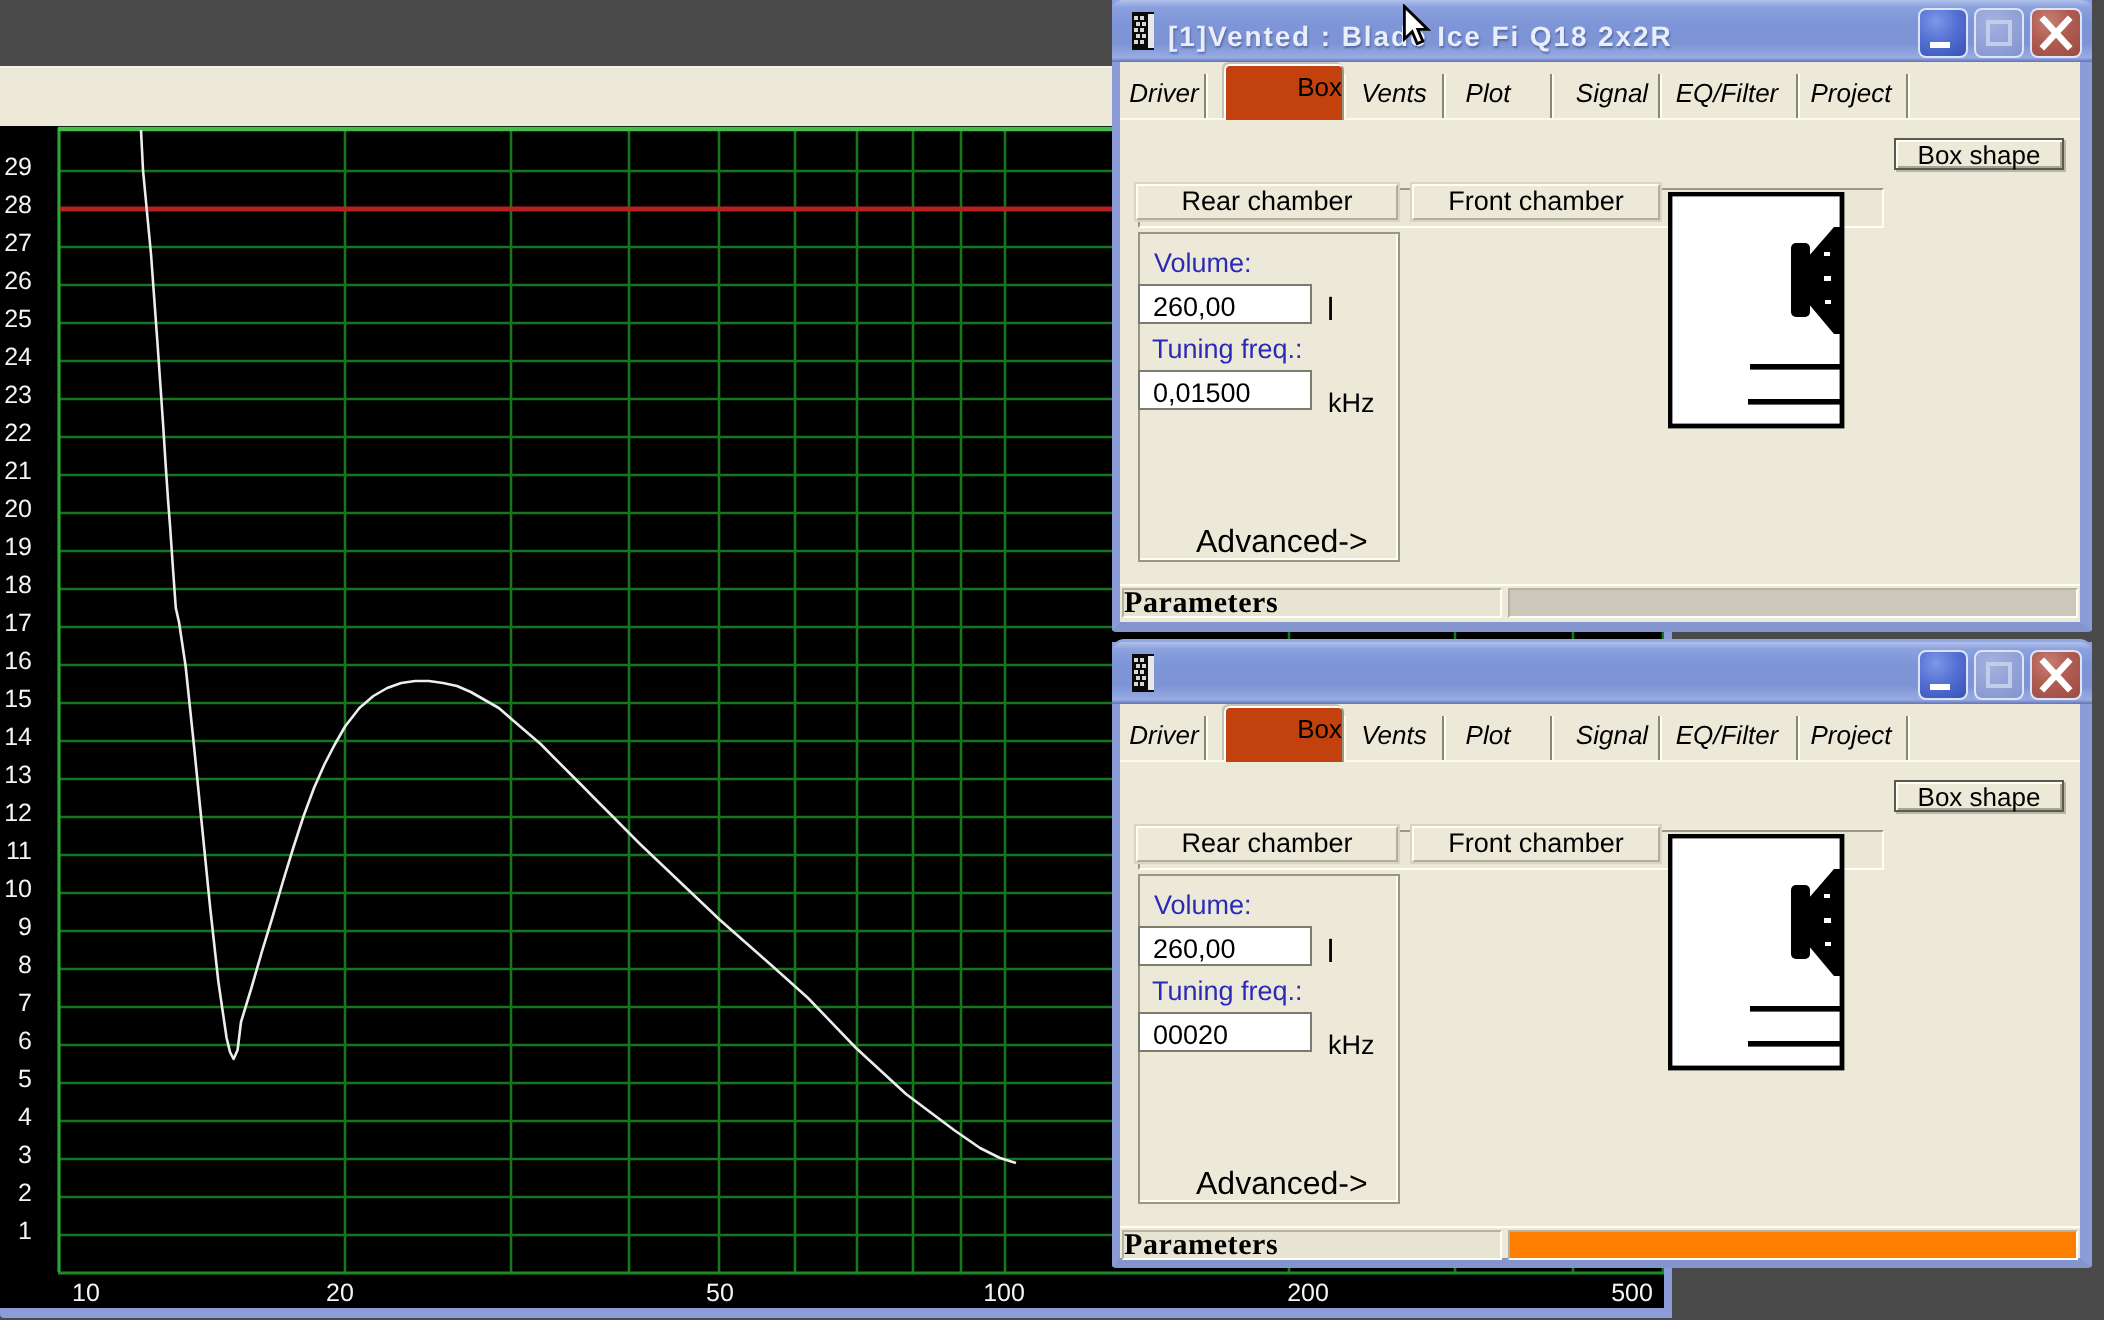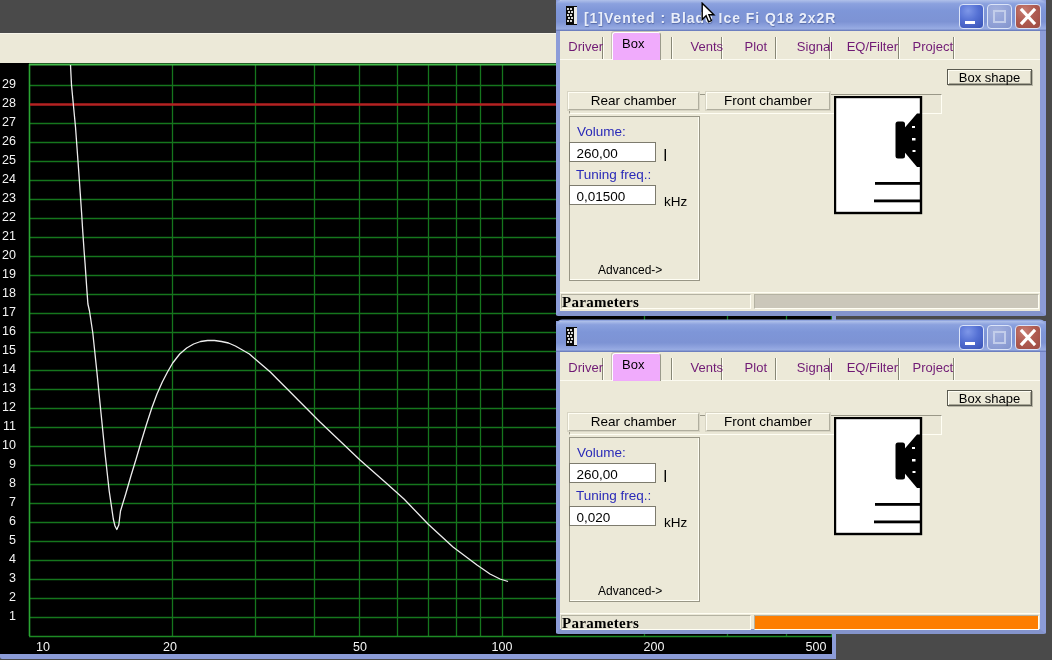--- a/index.html
+++ b/index.html
@@ -29,44 +29,44 @@
   color:#e9eefa; letter-spacing:0.95px; text-shadow:0.5px 1px 1px rgba(40,60,120,0.5); }
 .btn { position:absolute; top:4px; width:25px; height:25px; border-radius:4px;
   border:1px solid #dbe4f8; }
 .bmin { left:403px; background:radial-gradient(circle at 35% 25%,#7e97e8 0%,#5571d4 45%,#3751b4 100%); }
 .bmin i { position:absolute; left:5px; bottom:4px; width:10px; height:3.5px; background:#fff; }
 .bmax { left:431px; background:radial-gradient(circle at 35% 25%,#a4b2de 0%,#93a3d8 50%,#8294cc 100%); }
 .bmax i { position:absolute; left:5px; top:5px; width:13px; height:13px; border:2px solid #c2cdea; }
 .bcls { left:459px; width:26px; background:radial-gradient(circle at 35% 25%,#c87e74 0%,#b05c52 45%,#9c4a42 100%);
   }
 .tabs { position:absolute; left:0; top:34px; width:480px; height:26px; font-size:13px; border-bottom:1px solid #fbfaf0; }
-.tab { position:absolute; top:5px; height:21px; text-align:right; color:#701a75; }
-.tabsel { position:absolute; left:52px; top:-2px; width:49px; height:28px; text-align:left;
-  padding:3px 0 0 9px; background:#f0abfc; border:1px solid #fff; border-bottom:none;
+.tab { position:absolute; top:5px; height:21px; text-align:center; color:#000000;font-style:italic; }
+.tabsel { position:absolute; left:52px; top:-2px; width:60px; height:28px; text-align:right;
+  padding:3px 0 0 9px; background:#c2410c; border:1px solid #fff; border-bottom:none;
   border-right:1.5px solid #9a9a8a; border-radius:3px 3px 0 0;
   box-shadow:-1px -1px 0 #c6c3b4; }
 .tsep { position:absolute; top:3px; width:1px; height:22px; background:#878776;
   box-shadow:1px 0 0 #fffef4; }
 .vfield { position:absolute; left:9px; top:66px; width:373px; height:20px; background:#eae7d6;
   border:1px solid #9a9888; border-bottom-color:#fffef4; border-right-color:#fffef4;
   font-size:14px; padding:2px 0 0 1px;margin-top:28px; }
 .boxshape { position:absolute; left:387px; top:69px; width:85px; height:16px; background:#ece9d8;
   border:1px solid #5a5a50; box-shadow:inset 1px 1px 0 #fffef4, inset -1px -1px 0 #a8a696, 1px 1px 0 #b8b6a6;
   font-size:13px; text-align:center; line-height:15px; }
 .chbtn { position:absolute; top:92px; height:18px; background:#ece9d8;
   border:1px solid #fffef4; border-right-color:#b0ae9e; border-bottom-color:#b0ae9e;
   box-shadow:0 0 0 1px #d8d5c4; font-size:13.5px; text-align:center; line-height:16px; }
 .gpanel { position:absolute; left:9px; top:116px; width:131px; height:165px;
   border:1px solid #989686; box-shadow:inset -1px -1px 0 #fffef4; }
 .blab { position:absolute; font-size:13.5px; color:#2a2ab8; }
 .tbox { position:absolute; left:-1.5px; width:87px; height:20px; background:#fff;
   border:1px solid #7d7b6e;
   font-size:13.5px; padding:2.5px 0 0 7px; }
 .unit { position:absolute; font-size:13.5px; color:#000; }
-.adv { position:absolute; left:28px; top:146px; font-size:12px; }
+.adv { position:absolute; left:28px; top:146px; font-size:16px; }
 .sbar { position:absolute; left:0; top:292px; width:480px; height:17px; border-top:1px solid #fffef4; }
 .spanl { position:absolute; left:1px; top:1px; width:190px; height:15px; background:#e7e4d3;
   border:1px solid #b4b2a2; border-bottom-color:#fffef4; border-right-color:#fffef4;
   font-family:"Liberation Serif", serif; font-weight:bold; font-size:15px; letter-spacing:0.3px; line-height:14px; }
 .spanr { position:absolute; left:194px; top:1px; width:285px; height:15px;
   border:1px solid #b4b2a2; border-bottom-color:#fffef4; border-right-color:#fffef4; }
 .diag { position:absolute; left:274px; top:96px; }
 </style></head>
 <body>
 <div id="stage">
@@ -281,21 +281,21 @@
   </div>
   <div class="vfield">Vented</div>
   <div class="boxshape">Box shape</div>
   <div class="chbtn" style="left:8px;width:131px">Rear chamber</div>
   <div class="chbtn" style="left:146px;width:124px">Front chamber</div>
   <div class="gpanel">
     <div class="blab" style="left:7px;top:7px">Volume:</div>
     <div class="tbox" style="top:25px">260,00</div>
     <div class="unit" style="left:93.5px;top:30px;font-size:16px">l</div>
     <div class="blab" style="left:6px;top:50px">Tuning freq.:</div>
-    <div class="tbox" style="top:68px">0,020</div>
+    <div class="tbox" style="top:68px">00020</div>
     <div class="unit" style="left:94px;top:77px">kHz</div>
     <div class="adv">Advanced-&gt;</div>
   </div>
   <svg class="diag" width="91" height="120" viewBox="0 0 91 120">
     <rect x="1" y="1" width="86" height="116" fill="#fff" stroke="#000" stroke-width="2.4"></rect>
     <rect x="61.5" y="25.5" width="9.5" height="37" rx="2.5" fill="#000"></rect>
     <path d="M70,32.5 L83,17.5 L86.2,17.5 L86.2,71 L83,71 L70,55.5 Z" fill="#000"></path>
     <rect x="78" y="30" width="3" height="2" fill="#fff"></rect>
     <rect x="78" y="42" width="3.5" height="2.5" fill="#fff"></rect>
     <rect x="78.5" y="54" width="3" height="2" fill="#fff"></rect>

